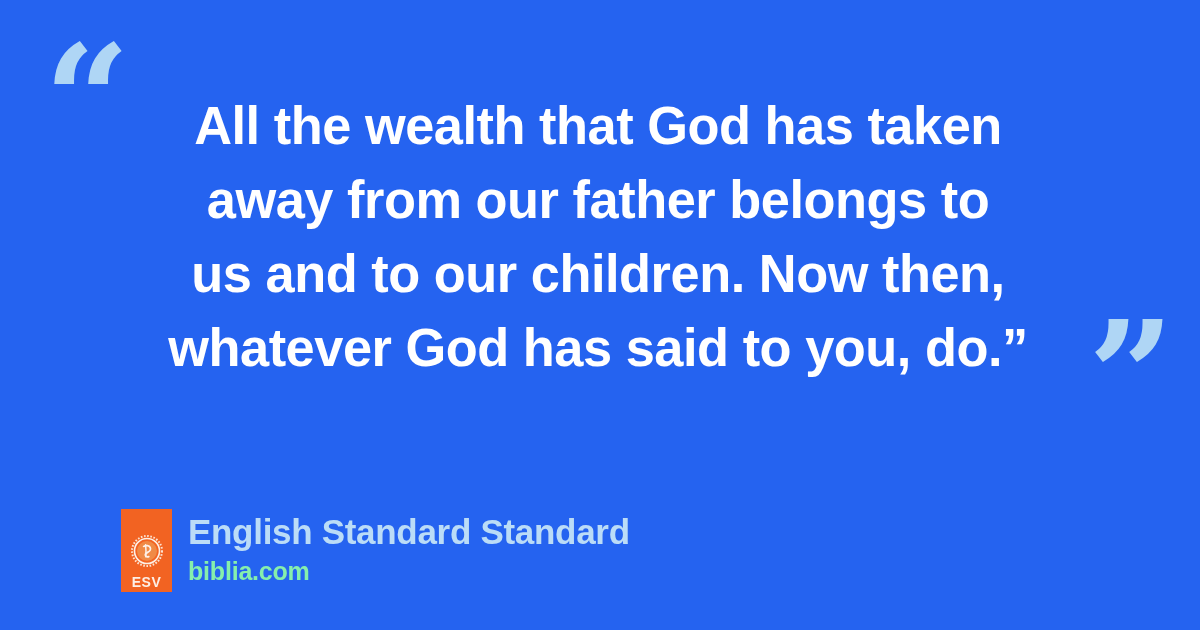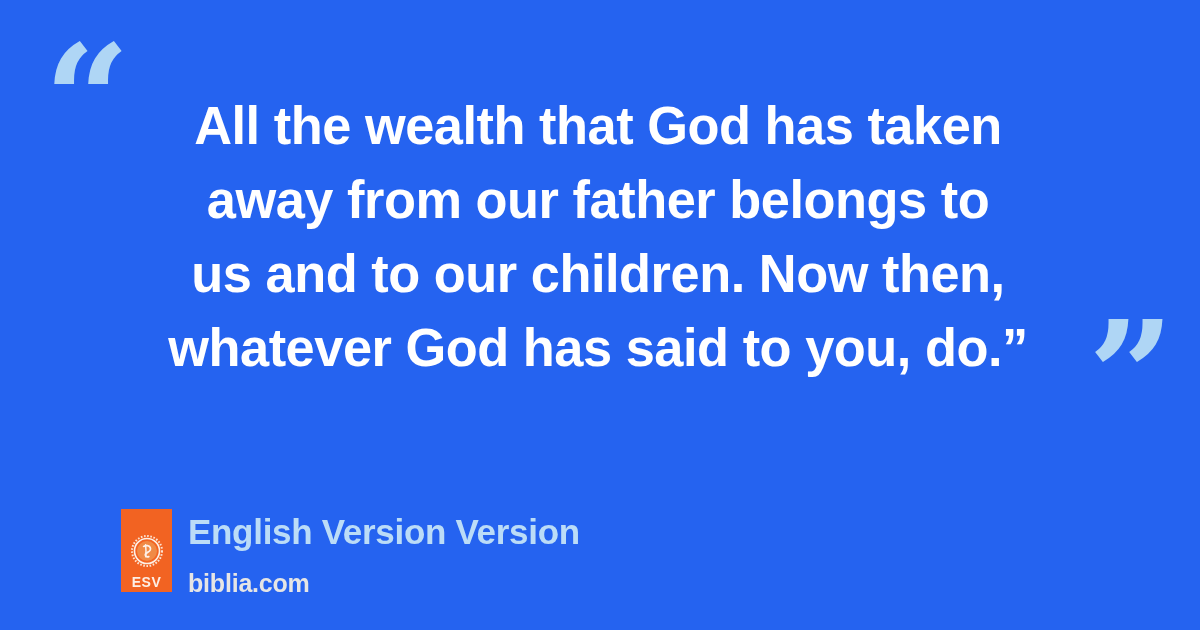--- a/index.html
+++ b/index.html
@@ -109,27 +109,27 @@
   .attr-version {
     color: #BBDCF7;
     font-family: "Liberation Sans", sans-serif;
     font-weight: 700;
     font-size: 35px;
     line-height: 42px;
     letter-spacing: -0.3px;
     white-space: nowrap;
   }
   .attr-site {
-    color: #e5e5e5;
+    color: #86efac;
     font-family: "Liberation Sans", sans-serif;
     font-weight: 700;
     font-size: 25px;
     line-height: 30px;
     letter-spacing: -0.2px;
-    margin-top: 15px;
+    margin-top: 3px;
     white-space: nowrap;
   }
 </style>
 </head>
 <body>
 
 <div class="card">
 
   <span class="quote-mark quote-open">“</span>
 
@@ -151,19 +151,19 @@
           <circle cx="16" cy="16" r="12.5" fill="none" stroke="#FDF0E6" stroke-width="1.6"></circle>
           <circle cx="16" cy="16" r="10" fill="#F08A46"></circle>
           <path d="M12.6 11.4c2.6-1.5 5.6-0.9 6.6 1.1 0.9 1.8-0.2 3.7-2.2 4.6-1.9 0.9-3 2-2.6 3.3 0.3 1.1 1.8 1.7 3.4 1.2" fill="none" stroke="#FDF1E8" stroke-width="1.7" stroke-linecap="round"></path>
           <path d="M14.6 9.8c0.4 3.4 0.5 7.9 0.1 11.9" fill="none" stroke="#FDF1E8" stroke-width="1.5" stroke-linecap="round"></path>
         </svg>
       </span>
       <span class="esv-logo-text">ESV</span>
     </div>
 
     <div class="attr-text">
-      <span class="attr-version">English Version Version</span>
+      <span class="attr-version">English Standard Standard</span>
       <span class="attr-site">biblia.com</span>
     </div>
 
   </div>
 
 </div>
 
 </body></html>

